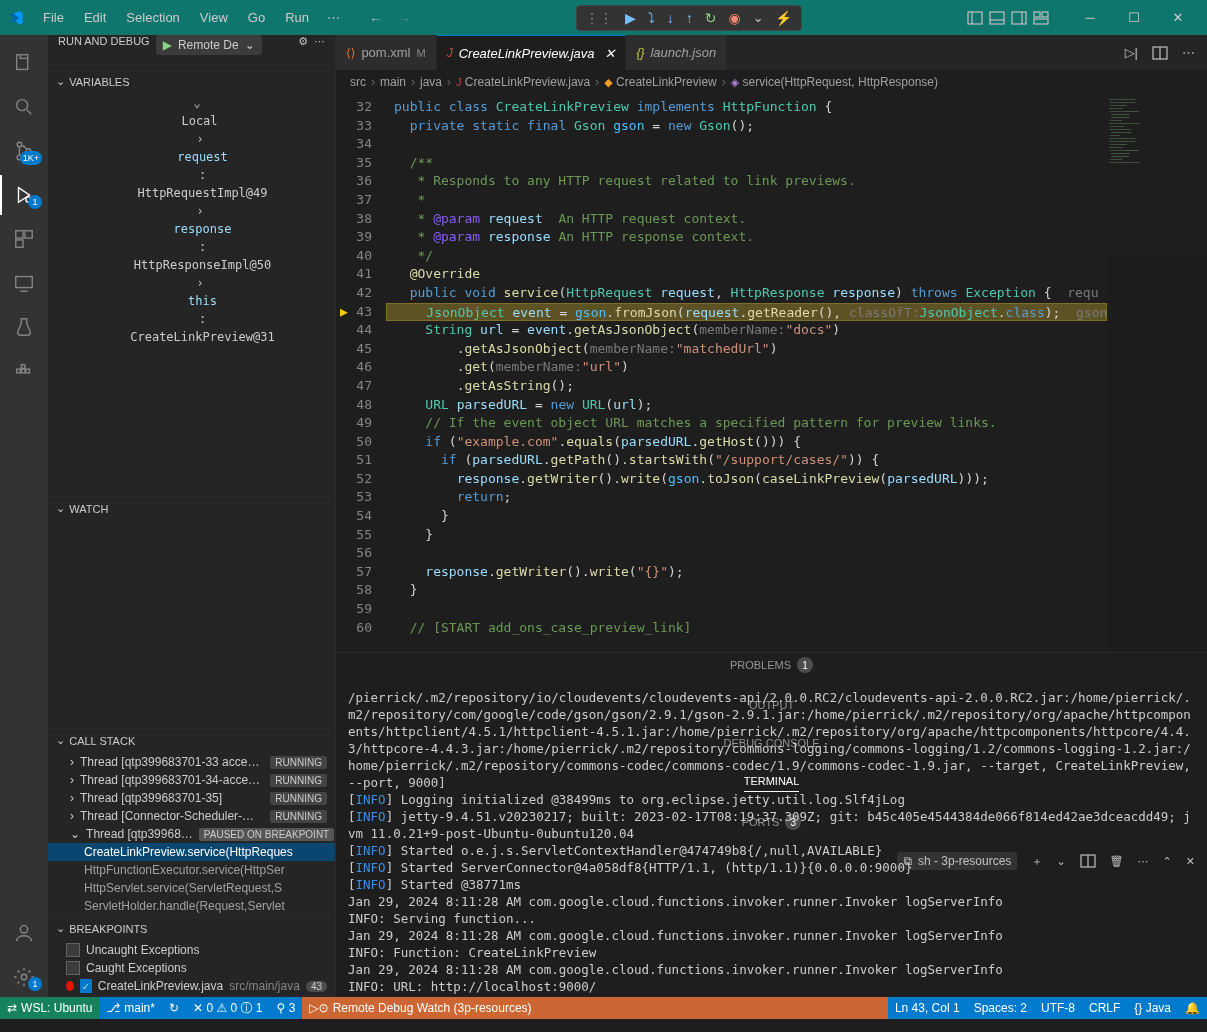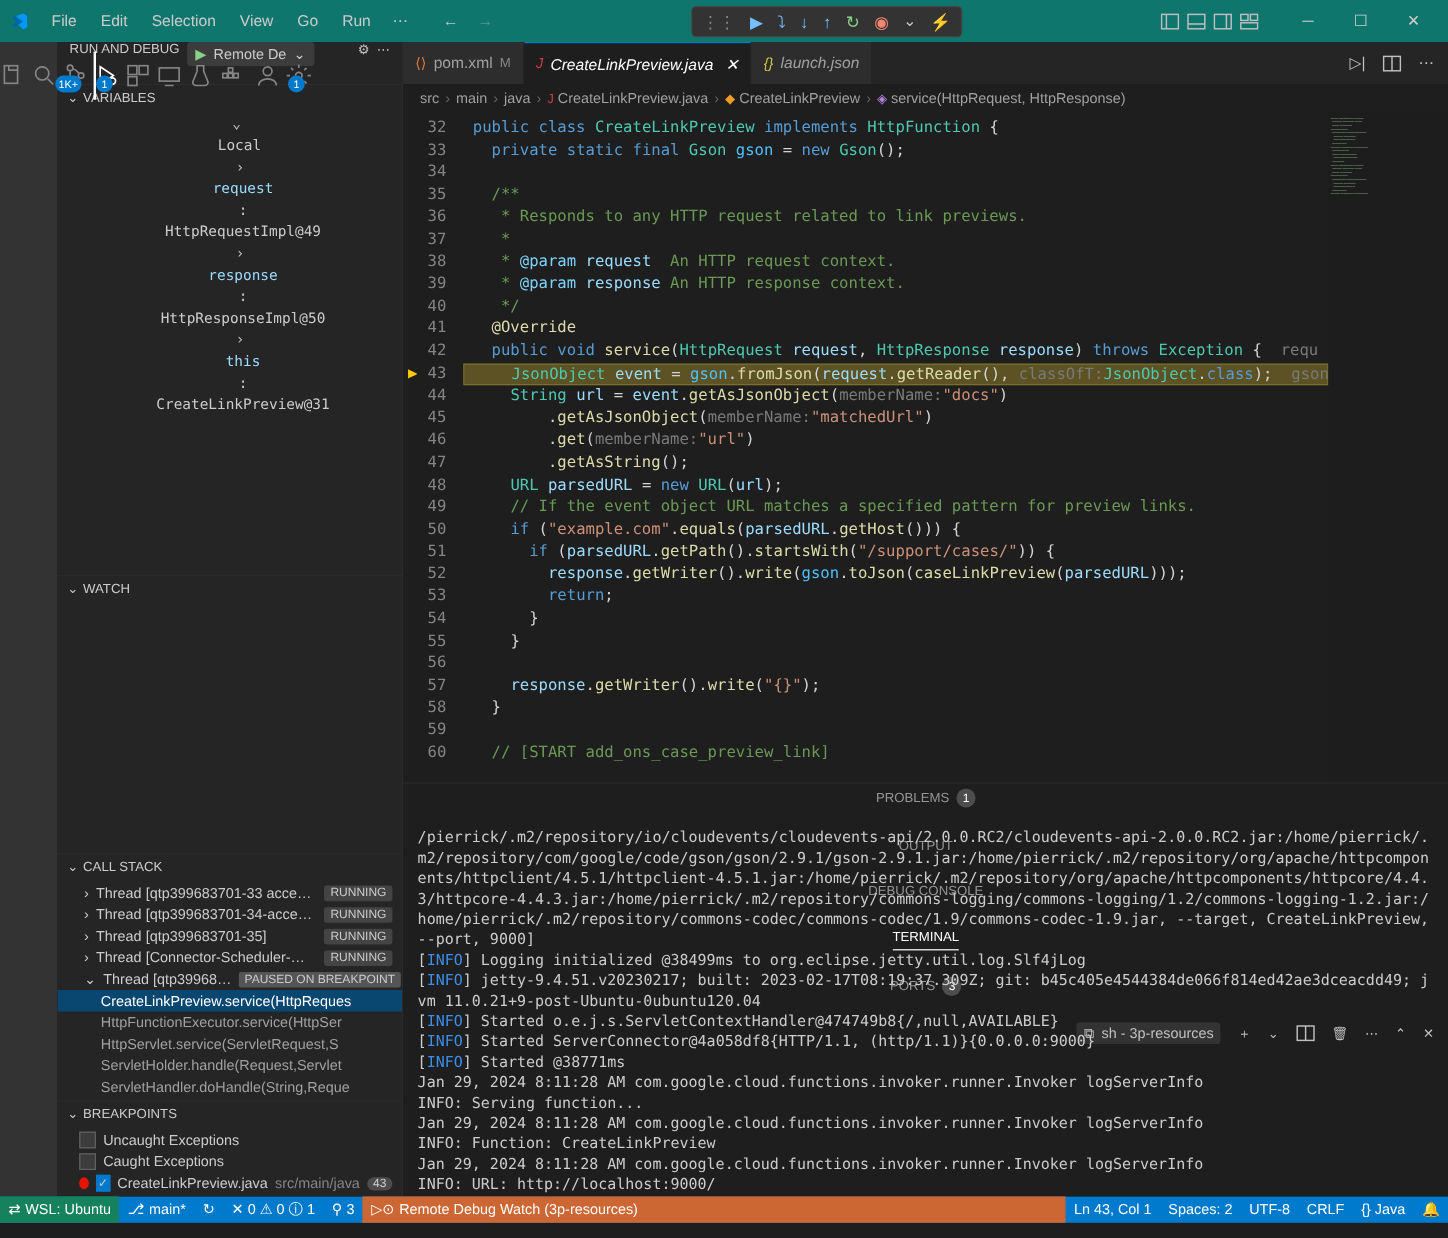--- a/index.html
+++ b/index.html
@@ -12,21 +12,21 @@
 .nav-arrows { display: flex; gap: 16px; margin-left: 20px; }
 .debug-toolbar { display: flex; align-items: center; gap: 12px; background: #333333; border: 1px solid #454545; border-radius: 4px; padding: 4px 8px; }
 .debug-toolbar .icon { font-size: 14px; }
 .titlebar-right { display: flex; align-items: center; gap: 6px; }
 .win-controls { display: flex; gap: 2px; margin-left: 14px; }
 .win-btn { width: 42px; height: 30px; display: flex; align-items: center; justify-content: center; }
 .icon { display: inline-flex; color: #c0c0c0; }
 .svg-icon { width: 16px; height: 16px; stroke: currentColor; fill: none; }
 
 .main { display: flex; height: 962px; }
-.activitybar { width: 48px; background: #333333; display: flex; flex-direction: row; align-items: flex-start; padding-top: 8px; gap: 4px; }
+.activitybar { width: 48px; background: #333333; display: flex; flex-direction: column; align-items: center; padding-top: 8px; gap: 4px; }
 .activity-item { width: 48px; height: 40px; display: flex; align-items: center; justify-content: center; position: relative; color: #858585; }
 .activity-item.active { color: #ffffff; }
 .activity-item.active::before { content: ''; position: absolute; left: 0; top: 0; bottom: 0; width: 2px; background: #ffffff; }
 .activity-badge { position: absolute; bottom: 6px; right: 6px; background: #007acc; color: #fff; font-size: 9px; border-radius: 8px; min-width: 14px; height: 14px; display: flex; align-items: center; justify-content: center; padding: 0 3px; }
 .activity-spacer { flex: 1; }
 .activitybar svg { width: 22px; height: 22px; stroke: currentColor; }
 
 .sidebar { width: 288px; background: #252526; display: flex; flex-direction: column; border-right: 1px solid #2b2b2b; }
 .sidebar-header { height: 35px; display: flex; align-items: flex-start; padding: 0 10px; font-size: 11px; color: #cccccc; gap: 6px; }
 .run-select { display: flex; align-items: center; background: #3c3c3c; border: 1px solid #3c3c3c; border-radius: 3px; padding: 2px 6px; font-size: 12px; gap: 6px; }
@@ -68,21 +68,21 @@
 .code-wrap { flex: 1; display: flex; overflow: hidden; position: relative; }
 .gutter { width: 50px; text-align: right; padding-right: 14px; font-family: Menlo, Consolas, monospace; font-size: 13px; line-height: 18.6px; color: #858585; padding-top: 4px; position: relative; }
 .gutter .ln { height: 18.6px; }
 .gutter .stop { position: absolute; left: 4px; color: #ffcc00; font-size: 13px; }
 .code { flex: 1; font-family: Menlo, Consolas, monospace; font-size: 13px; line-height: 18.6px; white-space: pre; padding-top: 4px; position: relative; overflow: hidden; }
 .code .line { height: 18.6px; padding-left: 8px; }
 .code .hl-exec { background: #5d5223; border: 1px solid #7c6f2e; display: block; }
 .minimap { width: 100px; background: #1e1e1e; opacity: 0.55; font-size: 2px; line-height: 3px; white-space: pre; overflow: hidden; color: #8dbf8d; padding: 4px 2px; }
 
 .tok-kw { color: #569cd6; } .tok-type { color: #4ec9b0; } .tok-fn { color: #dcdcaa; } .tok-var { color: #9cdcfe; }
-.tok-str { color: #ce9178; } .tok-com { color: #6a9955; } .tok-doc { color: #6a9955; } .tok-tag { color: #7dd3fc; } .tok-op { color: #d4d4d4; } .tok-ann { color: #dcdcaa; } .tok-hint { color: #7a7a7a; }
+.tok-str { color: #ce9178; } .tok-com { color: #6a9955; } .tok-doc { color: #6a9955; } .tok-tag { color: #8b5cf6; } .tok-op { color: #d4d4d4; } .tok-ann { color: #dcdcaa; } .tok-hint { color: #7a7a7a; }
 .tok-const { color: #4fc1ff; }
 
 .panel { height: 345px; border-top: 1px solid #2b2b2b; display: flex; flex-direction: column; }
 .panel-tabs { height: 32px; display: flex; align-items: center; padding: 0 12px; gap: 18px; font-size: 11px; color: #969696; flex-direction: column; }
 .panel-tab { display: flex; align-items: center; gap: 6px; cursor: pointer; padding: 4px 0; }
 .panel-tab.active { color: #fff; border-bottom: 1px solid #fff; text-align: right; }
 .pbadge { background: #4d4d4d; color: #fff; border-radius: 8px; min-width: 16px; height: 16px; font-size: 10px; display: inline-flex; align-items: center; justify-content: center; padding: 0 4px; }
 .panel-actions { margin-left: auto; display: flex; align-items: center; gap: 14px; color: #c0c0c0; }
 .term-select { display: flex; align-items: center; gap: 6px; font-size: 12px; background: #333; padding: 2px 6px; border-radius: 3px; }
 .terminal-body { flex: 1; font-family: Menlo, Consolas, monospace; font-size: 12.5px; line-height: 17px; padding: 4px 12px; color: #cccccc; white-space: pre-wrap; word-break: break-all; overflow: hidden; }
@@ -324,21 +324,20 @@
           </div>
           <div class="call-item">
             <span class="chev-d"></span>
             <span>Thread [qtp39968…</span>
             <span class="call-status" style="background:#555">PAUSED ON BREAKPOINT</span>
           </div>
           <div class="call-frame sel">CreateLinkPreview.service(HttpReques</div>
           <div class="call-frame">HttpFunctionExecutor.service(HttpSer</div>
           <div class="call-frame">HttpServlet.service(ServletRequest,S</div>
           <div class="call-frame">ServletHolder.handle(Request,Servlet</div>
-          <div class="call-frame">ServletHandler.doHandle(String,Reque</div>
         </div>
     </div>
 
     <div class="section">
       <div class="section-header">
           <span class="chev-d"></span>
           <span>BREAKPOINTS</span>
         </div>
       <div class="section-body">
         <div class="bp-item">

